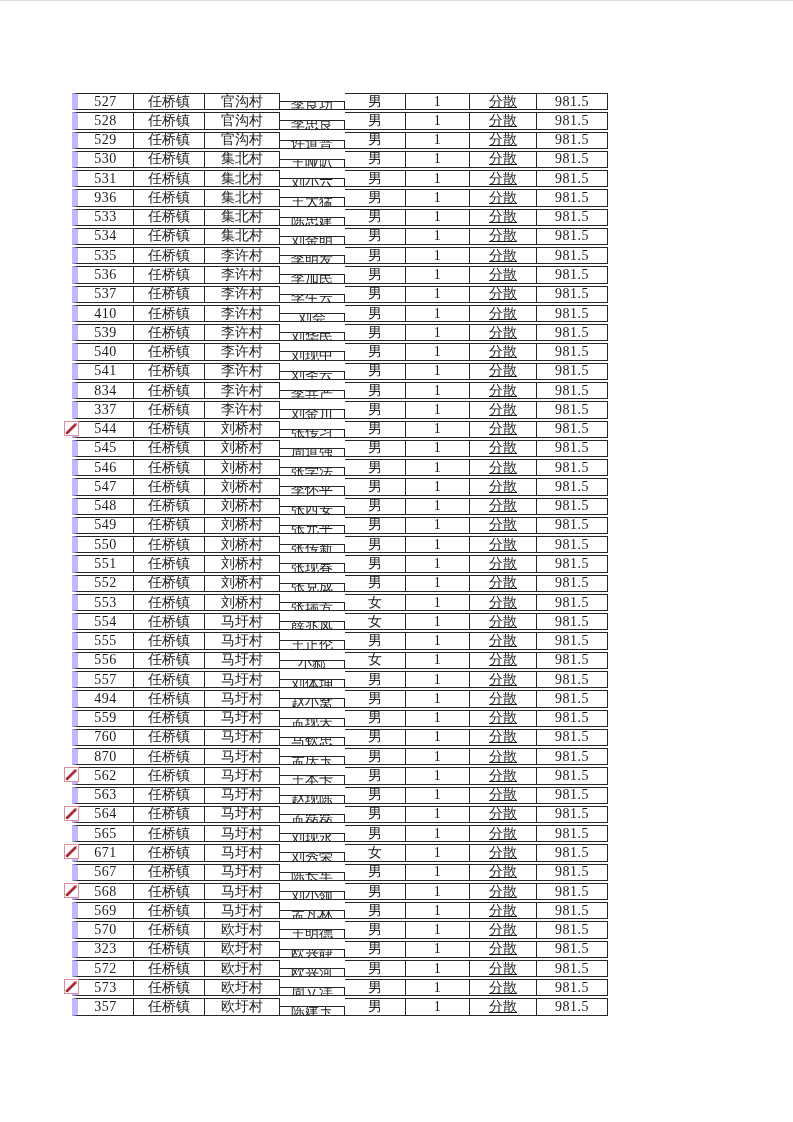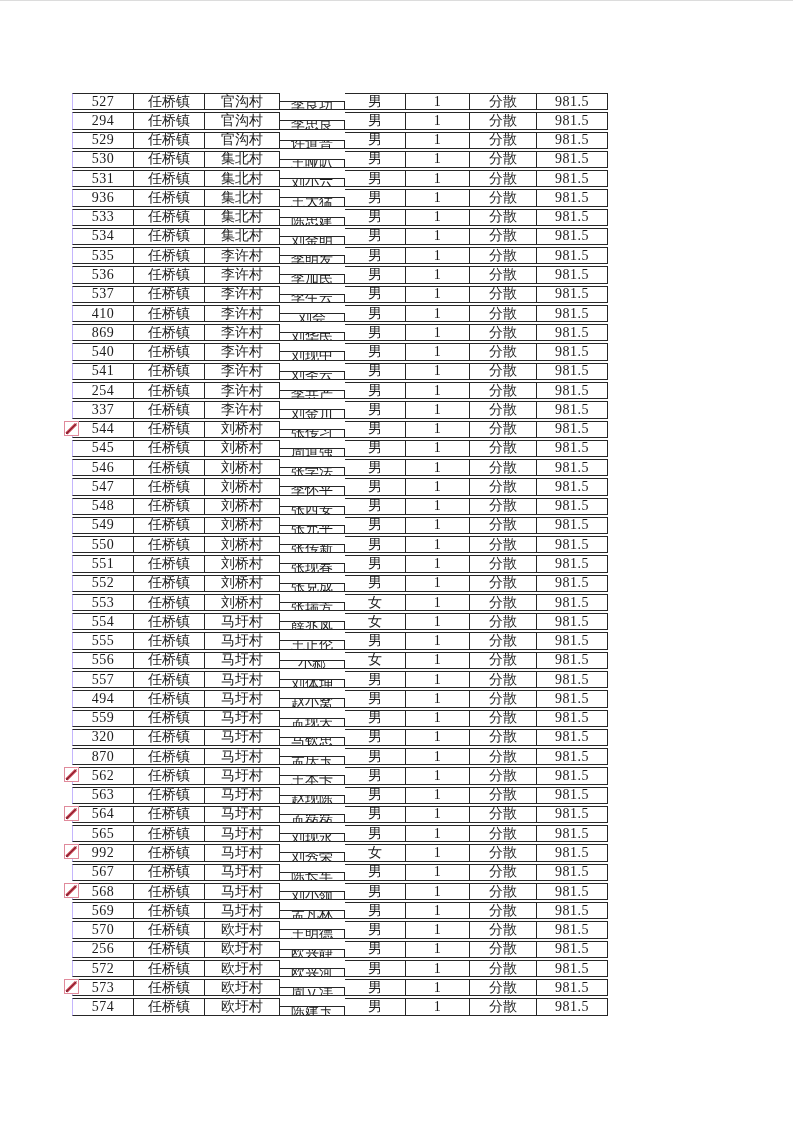--- a/index.html
+++ b/index.html
@@ -19,24 +19,24 @@
     display:flex; height:17.27px; margin-bottom:2px; position:relative;
     background:#ffffff;
   }
   .cell {
     box-sizing:border-box;
     border:1px solid #262626; border-left:none;
     display:flex; align-items:center; justify-content:center;
     font-size:14px; color:#1c1c1c; line-height:1;
     white-space:nowrap; overflow:hidden;
   }
-  .cell:first-child { border-left:1px solid #c4b5fd; }
+  .cell:first-child { border-left:6px solid #c4b5fd; }
   .c1 { width:62px; } .c2 { width:71px; } .c3 { width:75px; }
   .c4 { width:65px;margin-top:8px; } .c5 { width:61px; } .c6 { width:64px; }
-  .c7 { width:67px; } .c8 { width:71px; }
+  .c7 { width:67px;text-decoration:underline; } .c8 { width:71px; }
   .num { letter-spacing:0.5px; }
   .flag {
     position:absolute; left:-8px; top:0; width:13px; height:13px;
     background:#ffffff; border:1px solid #e08a9b; z-index:2;
   }
   .flag svg { display:block; width:13px; height:13px; }
 </style>
 </head>
 <body>
 
@@ -47,21 +47,21 @@
     <div class="cell c1 num">527</div>
     <div class="cell c2">任桥镇</div>
     <div class="cell c3">官沟村</div>
     <div class="cell c4">李良功</div>
     <div class="cell c5">男</div>
     <div class="cell c6 num">1</div>
     <div class="cell c7">分散</div>
     <div class="cell c8 num">981.5</div>
   </div>
     <div class="row">
-    <div class="cell c1 num">294</div>
+    <div class="cell c1 num">528</div>
     <div class="cell c2">任桥镇</div>
     <div class="cell c3">官沟村</div>
     <div class="cell c4">李忠良</div>
     <div class="cell c5">男</div>
     <div class="cell c6 num">1</div>
     <div class="cell c7">分散</div>
     <div class="cell c8 num">981.5</div>
   </div>
     <div class="row">
     <div class="cell c1 num">529</div>
@@ -157,21 +157,21 @@
     <div class="cell c1 num">410</div>
     <div class="cell c2">任桥镇</div>
     <div class="cell c3">李许村</div>
     <div class="cell c4">刘会</div>
     <div class="cell c5">男</div>
     <div class="cell c6 num">1</div>
     <div class="cell c7">分散</div>
     <div class="cell c8 num">981.5</div>
   </div>
     <div class="row">
-    <div class="cell c1 num">869</div>
+    <div class="cell c1 num">539</div>
     <div class="cell c2">任桥镇</div>
     <div class="cell c3">李许村</div>
     <div class="cell c4">刘华民</div>
     <div class="cell c5">男</div>
     <div class="cell c6 num">1</div>
     <div class="cell c7">分散</div>
     <div class="cell c8 num">981.5</div>
   </div>
     <div class="row">
     <div class="cell c1 num">540</div>
@@ -187,21 +187,21 @@
     <div class="cell c1 num">541</div>
     <div class="cell c2">任桥镇</div>
     <div class="cell c3">李许村</div>
     <div class="cell c4">刘圣云</div>
     <div class="cell c5">男</div>
     <div class="cell c6 num">1</div>
     <div class="cell c7">分散</div>
     <div class="cell c8 num">981.5</div>
   </div>
     <div class="row">
-    <div class="cell c1 num">254</div>
+    <div class="cell c1 num">834</div>
     <div class="cell c2">任桥镇</div>
     <div class="cell c3">李许村</div>
     <div class="cell c4">李共产</div>
     <div class="cell c5">男</div>
     <div class="cell c6 num">1</div>
     <div class="cell c7">分散</div>
     <div class="cell c8 num">981.5</div>
   </div>
     <div class="row">
     <div class="cell c1 num">337</div>
@@ -374,21 +374,21 @@
     <div class="cell c1 num">559</div>
     <div class="cell c2">任桥镇</div>
     <div class="cell c3">马圩村</div>
     <div class="cell c4">孟现夫</div>
     <div class="cell c5">男</div>
     <div class="cell c6 num">1</div>
     <div class="cell c7">分散</div>
     <div class="cell c8 num">981.5</div>
   </div>
     <div class="row">
-    <div class="cell c1 num">320</div>
+    <div class="cell c1 num">760</div>
     <div class="cell c2">任桥镇</div>
     <div class="cell c3">马圩村</div>
     <div class="cell c4">马钦忠</div>
     <div class="cell c5">男</div>
     <div class="cell c6 num">1</div>
     <div class="cell c7">分散</div>
     <div class="cell c8 num">981.5</div>
   </div>
     <div class="row">
     <div class="cell c1 num">870</div>
@@ -448,21 +448,21 @@
     <div class="cell c1 num">565</div>
     <div class="cell c2">任桥镇</div>
     <div class="cell c3">马圩村</div>
     <div class="cell c4">刘现永</div>
     <div class="cell c5">男</div>
     <div class="cell c6 num">1</div>
     <div class="cell c7">分散</div>
     <div class="cell c8 num">981.5</div>
   </div>
     <div class="row">
-    <div class="cell c1 num">992</div>
+    <div class="cell c1 num">671</div>
     <div class="cell c2">任桥镇</div>
     <div class="cell c3">马圩村</div>
     <div class="cell c4">刘秀荣</div>
     <div class="cell c5">女</div>
     <div class="cell c6 num">1</div>
     <div class="cell c7">分散</div>
     <div class="cell c8 num">981.5</div>
   <span class="flag">
         <svg viewBox="0 0 13 13" xmlns="http://www.w3.org/2000/svg">
           <line x1="1.5" y1="11.5" x2="11" y2="2" stroke="#c23b4a" stroke-width="3"></line>
@@ -512,21 +512,21 @@
     <div class="cell c1 num">570</div>
     <div class="cell c2">任桥镇</div>
     <div class="cell c3">欧圩村</div>
     <div class="cell c4">王明德</div>
     <div class="cell c5">男</div>
     <div class="cell c6 num">1</div>
     <div class="cell c7">分散</div>
     <div class="cell c8 num">981.5</div>
   </div>
     <div class="row">
-    <div class="cell c1 num">256</div>
+    <div class="cell c1 num">323</div>
     <div class="cell c2">任桥镇</div>
     <div class="cell c3">欧圩村</div>
     <div class="cell c4">欧兴静</div>
     <div class="cell c5">男</div>
     <div class="cell c6 num">1</div>
     <div class="cell c7">分散</div>
     <div class="cell c8 num">981.5</div>
   </div>
     <div class="row">
     <div class="cell c1 num">572</div>
@@ -549,21 +549,21 @@
     <div class="cell c8 num">981.5</div>
   <span class="flag">
         <svg viewBox="0 0 13 13" xmlns="http://www.w3.org/2000/svg">
           <line x1="1.5" y1="11.5" x2="11" y2="2" stroke="#c23b4a" stroke-width="3"></line>
           <line x1="1" y1="12" x2="11.5" y2="1.5" stroke="#7d2030" stroke-width="1"></line>
           <path d="M1 12 L3.5 11 L2 9.5 Z" fill="#7d2030"></path>
         </svg>
       </span>
     </div>
     <div class="row">
-    <div class="cell c1 num">574</div>
+    <div class="cell c1 num">357</div>
     <div class="cell c2">任桥镇</div>
     <div class="cell c3">欧圩村</div>
     <div class="cell c4">陈建玉</div>
     <div class="cell c5">男</div>
     <div class="cell c6 num">1</div>
     <div class="cell c7">分散</div>
     <div class="cell c8 num">981.5</div>
   </div>
   </div>
 

